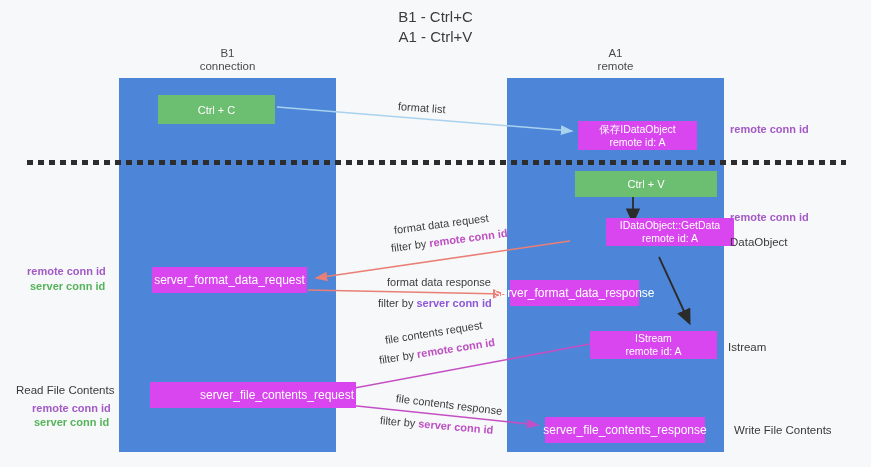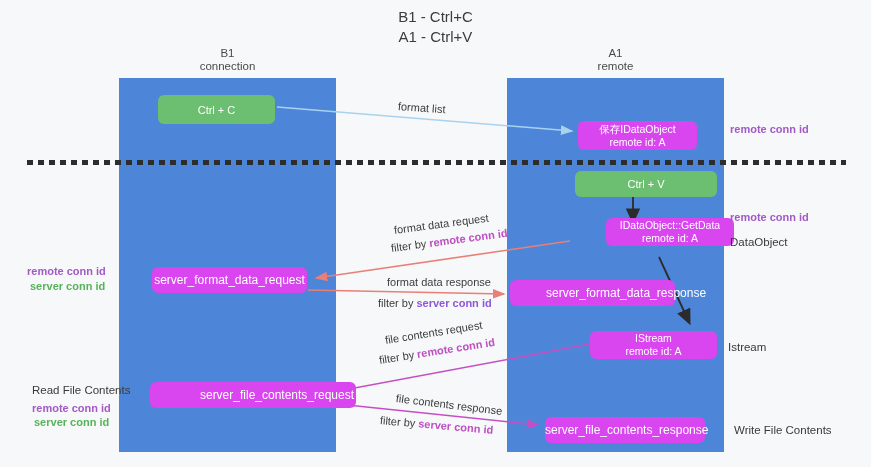--- a/index.html
+++ b/index.html
@@ -41,25 +41,25 @@
   .dashed-line {
     position: absolute;
     left: 27px; top: 160px;
     width: 819px; height: 5px;
     background: repeating-linear-gradient(90deg, #2d2d2d 0 6px, transparent 6px 11px);
   }
   .box {
     position: absolute;
     display: flex;
     flex-direction: column;
+    align-items: center;
     justify-content: center;
     color: #ffffff;
     text-align: center;
     font-size: 11px;
-    border-radius: 6px;
   }
   .box.green  { background: #6cbe70; }
   .box.orange { background: #d946ef; }
   .box .ln { line-height: 13px; font-size: 10.5px; }
   .box.single { font-size: 12px; }
   .flow-label {
     position: absolute;
     font-size: 11px;
     color: #3c3c3c;
     white-space: nowrap;
@@ -146,21 +146,21 @@
 
   <div class="box orange" style="left:570px; top:218px; width:128px; height:28px;margin-left:36px;">
     <div class="ln">IDataObject::GetData</div>
     <div class="ln">remote id: A</div>
   </div>
 
   <div class="box orange single" style="left:152px; top:267px; width:155px; height:26px;">
     <div>server_format_data_request</div>
   </div>
 
-  <div class="box orange single" style="left:510px; top:280px; width:129px; height:26px;padding-left:36px;">
+  <div class="box orange single" style="left:510px; top:280px; width:129px; height:26px;">
     <div>server_format_data_response</div>
   </div>
 
   <div class="box orange" style="left:590px; top:331px; width:127px; height:28px;">
     <div class="ln">IStream</div>
     <div class="ln">remote id: A</div>
   </div>
 
   <div class="box orange single" style="left:150px; top:382px; width:158px; height:26px;padding-left:48px;">
     <div>server_file_contents_request</div>
@@ -193,17 +193,17 @@
   </div>
 
   <div class="side-label hl-purple" style="left:730px; top:123px;">remote conn id</div>
   <div class="side-label hl-purple" style="left:730px; top:211px;">remote conn id</div>
   <div class="side-label" style="left:730px; top:236px; font-size:11.5px;">DataObject</div>
   <div class="side-label" style="left:728px; top:341px; font-size:11.5px;">Istream</div>
   <div class="side-label" style="left:734px; top:424px; font-size:11.5px;">Write File Contents</div>
 
   <div class="side-label hl-purple" style="left:27px; top:265px;">remote conn id</div>
   <div class="side-label hl-green" style="left:30px; top:280px;">server conn id</div>
-  <div class="side-label" style="left:32px; top:384px; font-size:11.5px;">Read File Contents</div>
+  <div class="side-label" style="left:16px; top:384px; font-size:11.5px;">Read File Contents</div>
   <div class="side-label hl-purple" style="left:32px; top:402px;">remote conn id</div>
   <div class="side-label hl-green" style="left:34px; top:416px;">server conn id</div>
 
 </div>
 
 </body></html>

